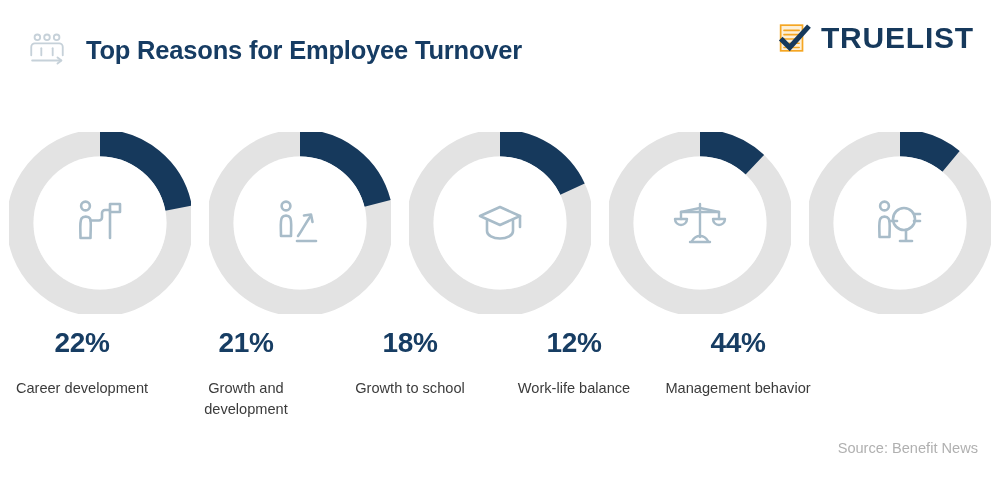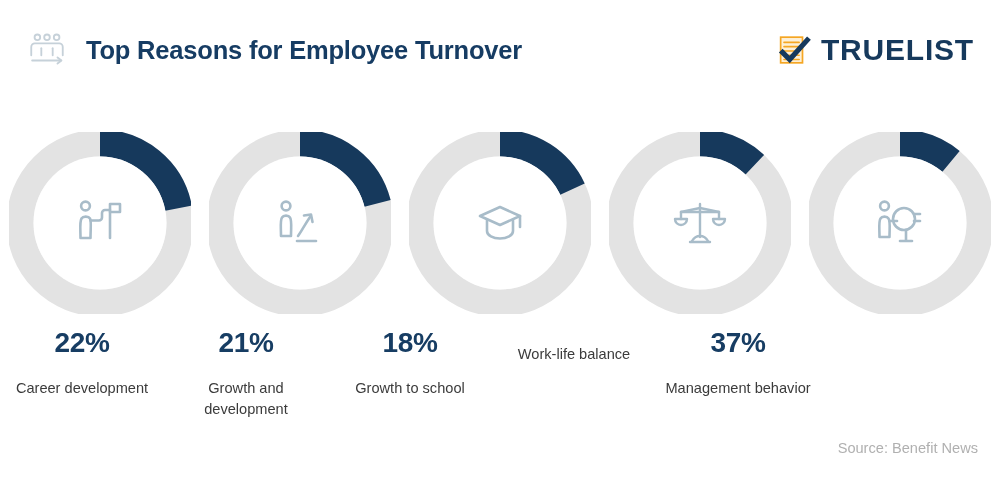--- a/index.html
+++ b/index.html
@@ -40,21 +40,21 @@
     font-size: 25.5px;
     font-weight: bold;
     color: #163C63;
     letter-spacing: -0.2px;
     white-space: nowrap;
   }
 
   #brand {
     position: absolute;
     right: 26px;
-    top: 28px;
+    top: 16px;
     display: flex;
     align-items: center;
     height: 44px;
   }
 
   #brand-mark { width: 38px; height: 38px; display: block; }
 
   #brand-name {
     margin-left: 9px;
     font-size: 30px;
@@ -290,22 +290,23 @@
     </div>
     <div class="label-cell">
       <div class="pct">21%</div>
       <div class="reason">Growth and development</div>
     </div>
     <div class="label-cell">
       <div class="pct">18%</div>
       <div class="reason">Growth to school</div>
     </div>
     <div class="label-cell">
+      <div class="pct">12%</div>
       <div class="reason">Work-life balance</div>
     </div>
     <div class="label-cell">
-      <div class="pct">37%</div>
+      <div class="pct">44%</div>
       <div class="reason">Management behavior</div>
     </div>
   </div>
 
   <div id="source-note">Source: Benefit News</div>
 </div>
 
 </body></html>

